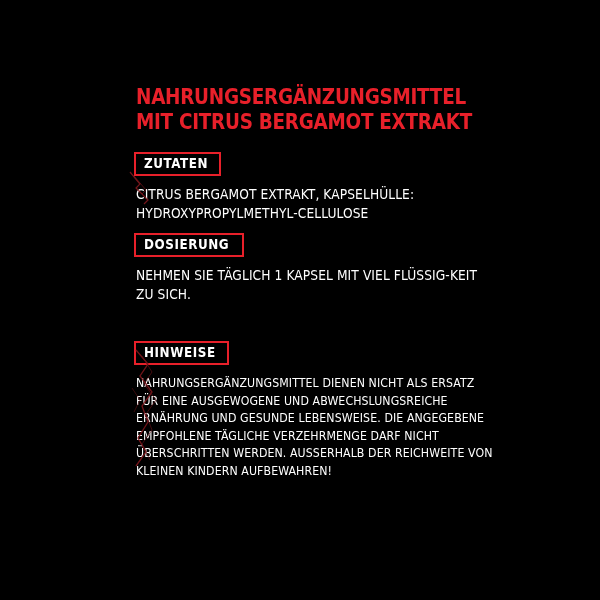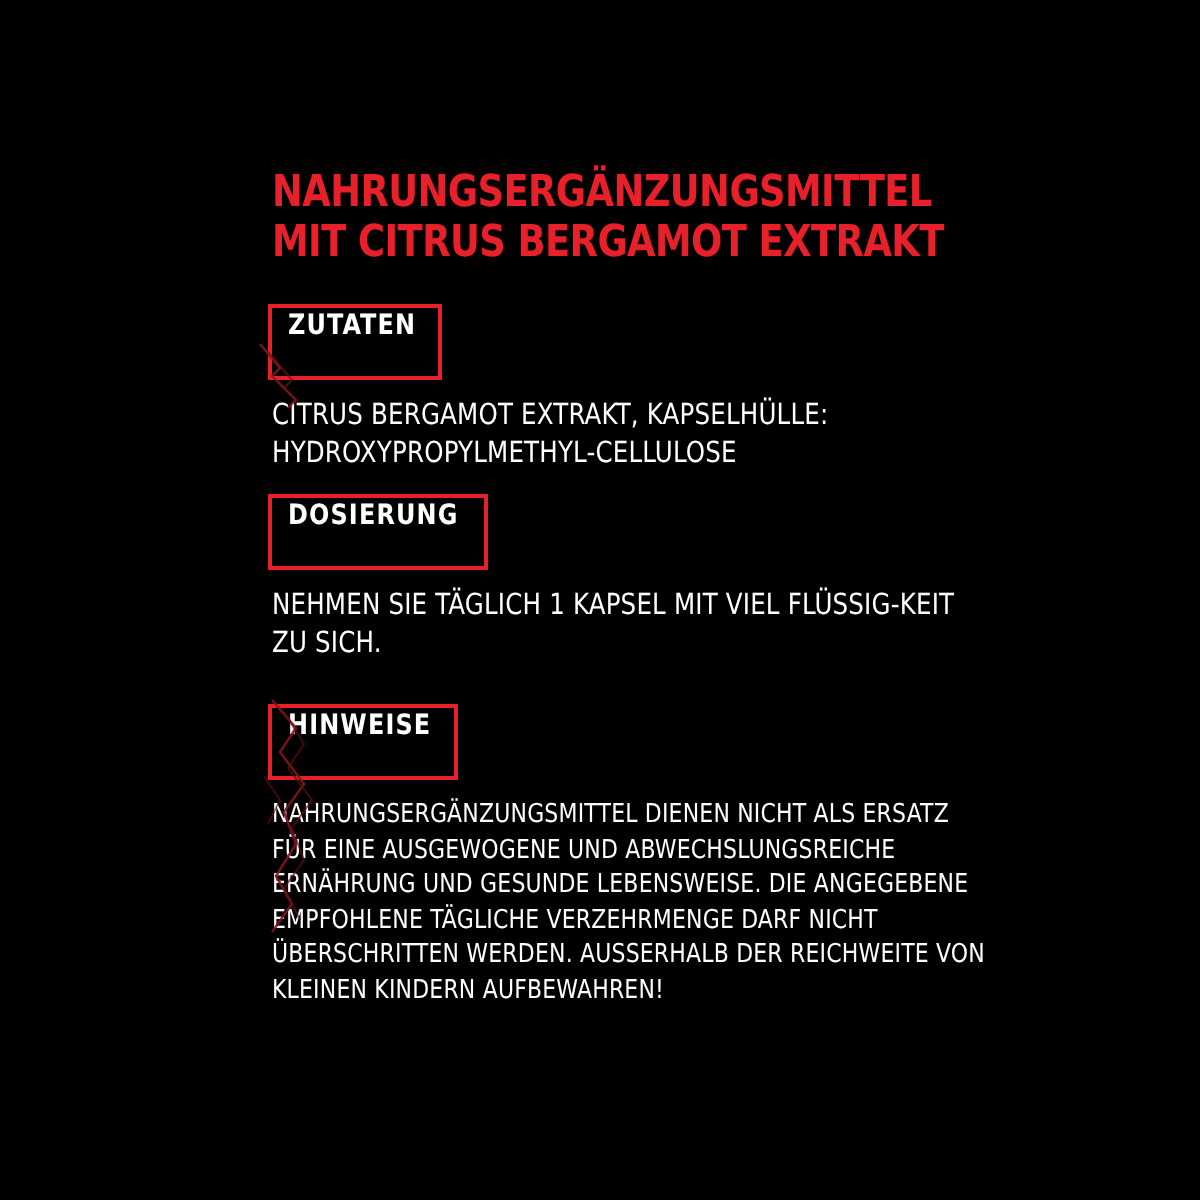--- a/index.html
+++ b/index.html
@@ -38,21 +38,21 @@
   }
   .title .line2 {
     display: block;
   }
   .section {
     margin-top: 14px;
   }
   .heading-box {
     display: inline-block;
     border: 2px solid #e8202a;
-    padding: 2px 8px 17px 8px;
+    padding: 2px 8px 3px 8px;
     margin-left: -2px;
   }
   .heading-text {
     color: #ffffff;
     font-weight: bold;
     font-size: 14px;
     letter-spacing: 0.6px;
     text-transform: uppercase;
     line-height: 15px;
     display: block;
@@ -69,21 +69,21 @@
     transform: scaleX(0.94);
     transform-origin: left top;
     width: 385px;
   }
   .body-text.small {
     font-size: 13px;
     line-height: 17.5px;
   }
   .sec-zutaten { margin-top: 18px; }
   .sec-dosierung { margin-top: 10px; }
-  .sec-hinweise { margin-top: 20px; }
+  .sec-hinweise { margin-top: 37px; }
   .scratch {
     position: absolute;
     pointer-events: none;
   }
   .scratch svg { display: block; }
 </style>
 </head>
 <body>
 
 <div class="label">

